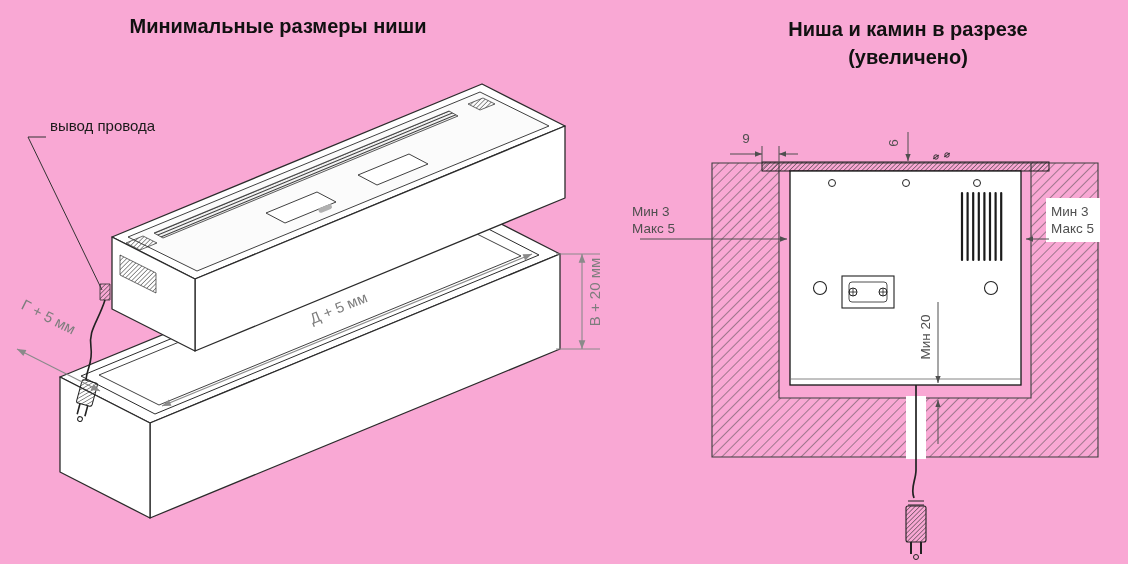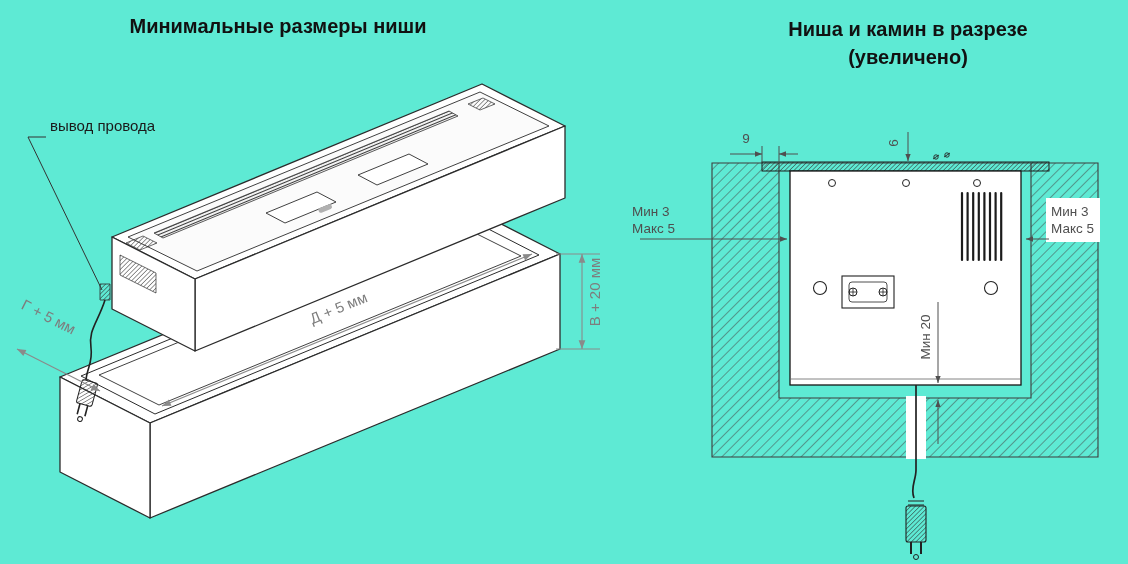--- a/index.html
+++ b/index.html
@@ -1,16 +1,16 @@
 <!DOCTYPE html>
 <html><head>
 <meta charset="utf-8">
 <style>
   html,body{margin:0;padding:0;background:#ffffff;}
-  .page{position:relative;width:1128px;height:564px;background:#5eead4;overflow:hidden;
+  .page{position:relative;width:1128px;height:564px;background:#f9a8d4;overflow:hidden;
         font-family:"Liberation Sans", sans-serif;}
   svg text{font-family:"Liberation Sans", sans-serif;}
   .title{font-size:20px;font-weight:bold;fill:#111;}
   .callout{font-size:15px;fill:#1a1a1a;}
   .dimL{font-size:15px;fill:#7d7d7d;}
   .dimR{font-size:13.5px;fill:#4f4f4f;}
 </style>
 </head>
 <body>
 

